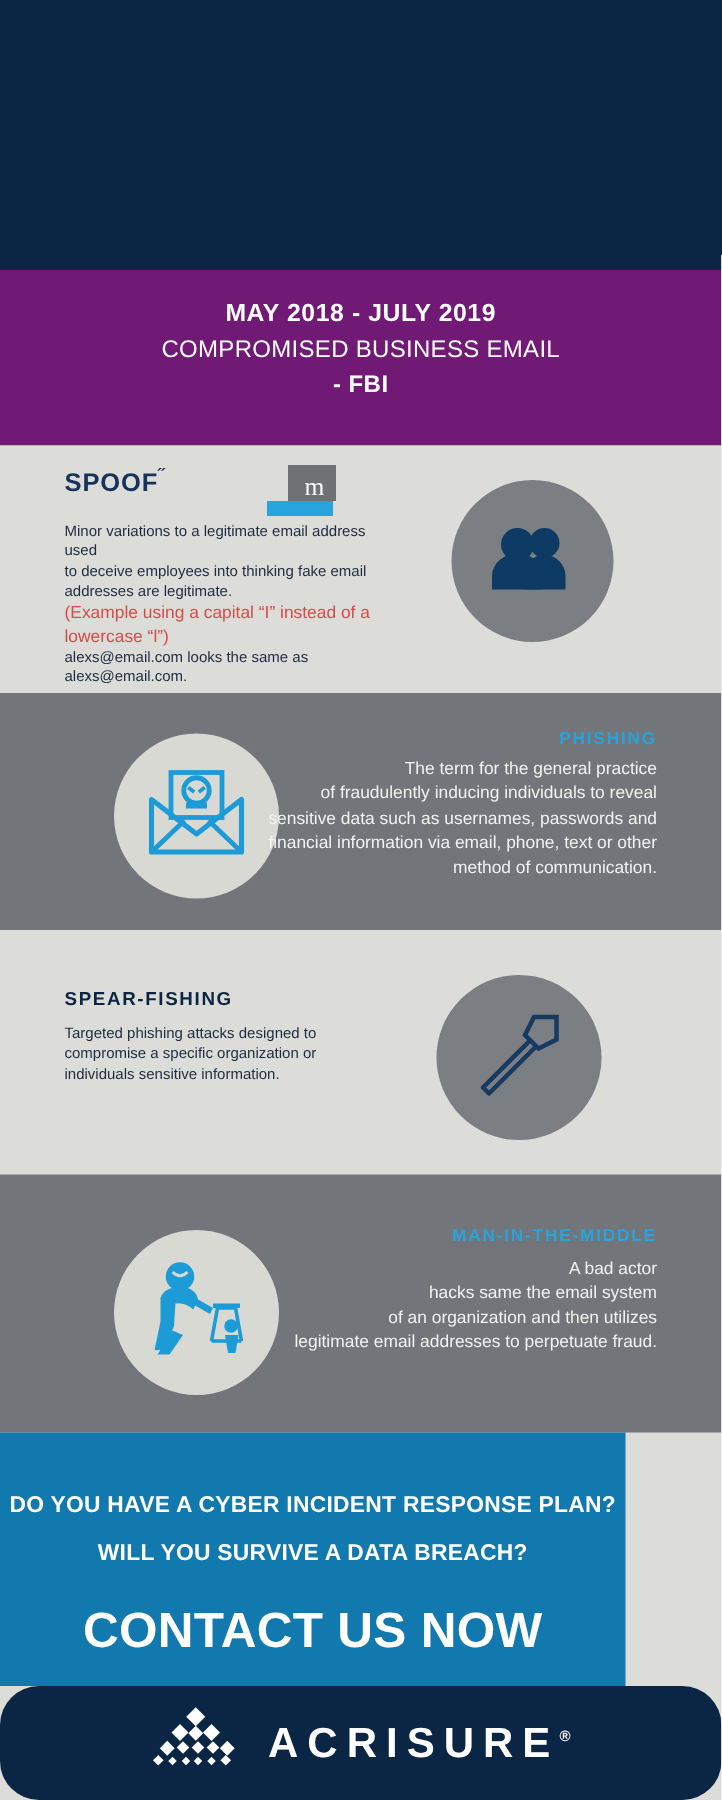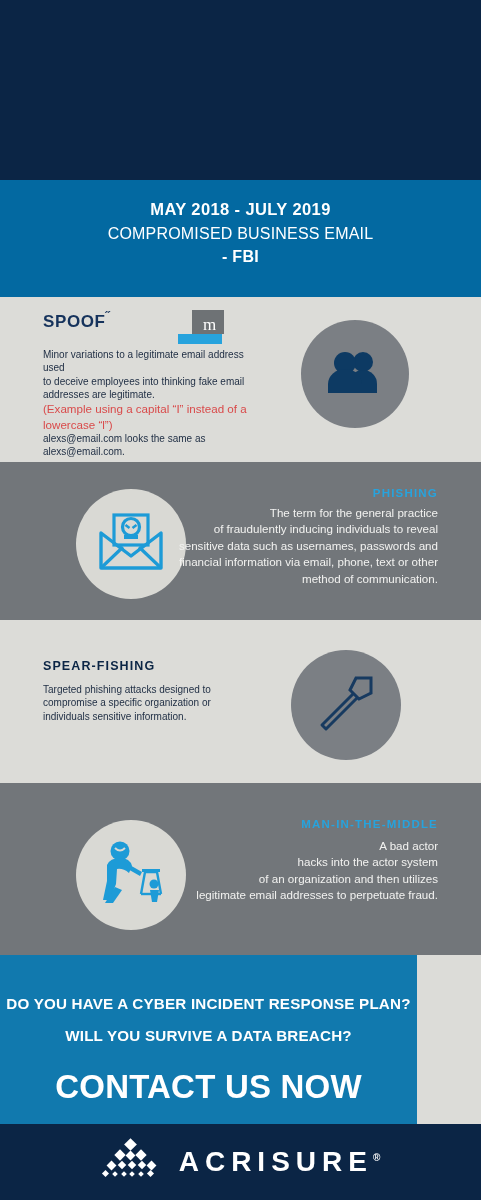--- a/index.html
+++ b/index.html
@@ -24,21 +24,21 @@
     left: 0; top: 0;
     width: 481px; height: 180px;
     background: #0b2545;
   }
 
   
   .stat-band {
     position: absolute;
     left: 0; top: 180px;
     width: 481px; height: 117px;
-    background: #0369a1;
+    background: #701a75;
     color: #ffffff;
     text-align: center;
     box-sizing: border-box;
     padding-top: 18px;
   }
   .stat-line1 {
     font-size: 16.5px;
     font-weight: bold;
     letter-spacing: 0.4px;
     line-height: 1.45;
@@ -171,20 +171,21 @@
 
   
   .footer {
     position: absolute;
     left: 0; top: 1124px;
     width: 481px; height: 76px;
     background: #0b2545;
     display: flex;
     align-items: center;
     justify-content: center;
+    border-radius: 26px;
   }
   .logo-row {
     display: flex;
     align-items: center;
     gap: 20px;
   }
   .logo-word {
     color: #ffffff;
     font-size: 28px;
     font-weight: bold;
@@ -303,21 +304,21 @@
         <path d="M46 55 l20 0" stroke="#1d9bd7" stroke-width="2.4" fill="none"></path>
         <circle cx="59" cy="45" r="4.5" fill="#1d9bd7"></circle>
         <path d="M55 51 h9 l-2 12 h-5 z" fill="#1d9bd7"></path>
       </svg>
     </span>
   </div>
 
   <div class="txt-right" style="top:818px; width:270px;">
     <div class="heading-blue">MAN-IN-THE-MIDDLE</div>
     <div class="body-light" style="margin-top:8px;">A bad actor</div>
-    <div class="body-light">hacks into the actor system</div>
+    <div class="body-light">hacks same the email system</div>
     <div class="body-light">of an organization and then utilizes</div>
     <div class="body-light">legitimate email addresses to perpetuate fraud.</div>
   </div>
 
   <div class="cta">
     <div class="cta-q1">DO YOU HAVE A CYBER INCIDENT RESPONSE PLAN?</div>
     <div class="cta-q2">WILL YOU SURVIVE A DATA BREACH?</div>
     <div class="cta-main">CONTACT US NOW</div>
   </div>
 

